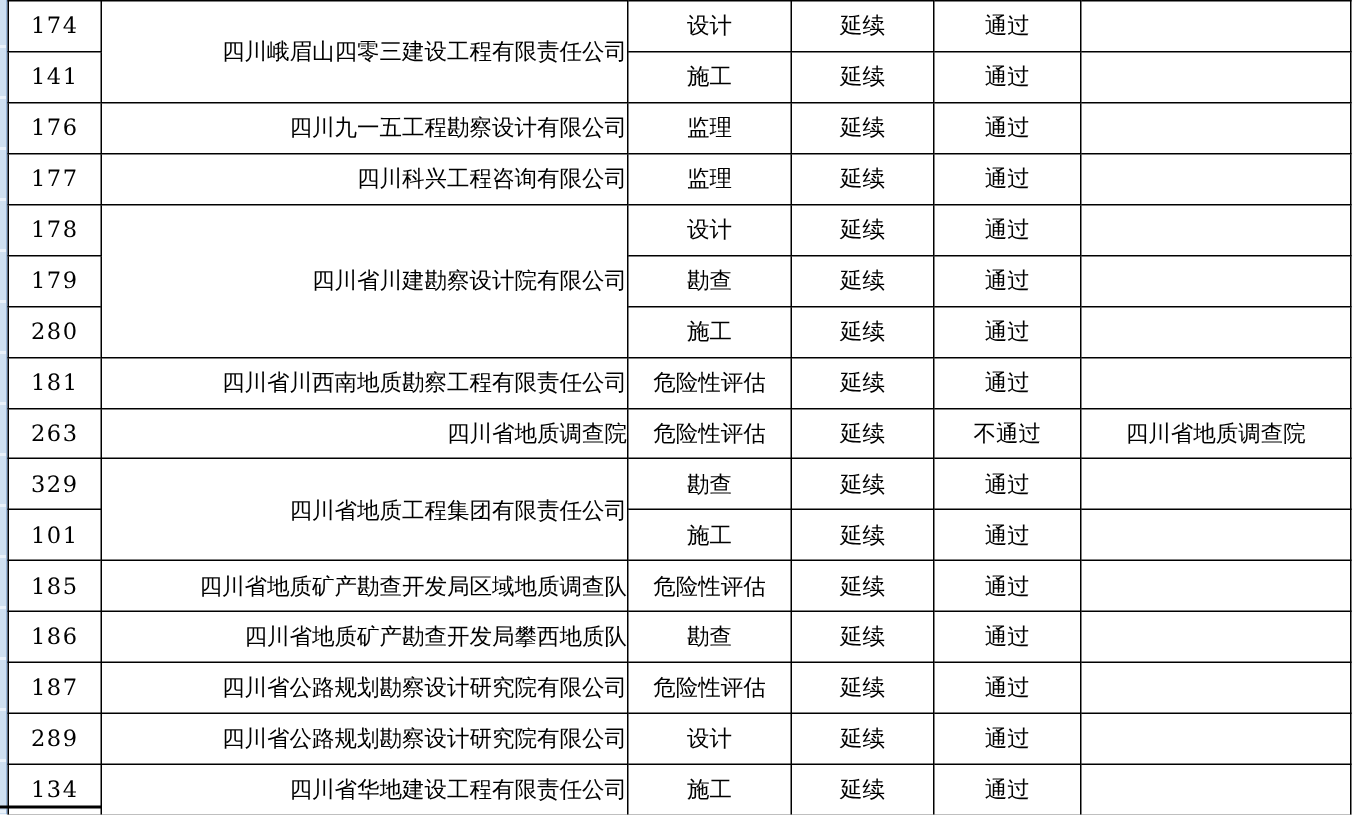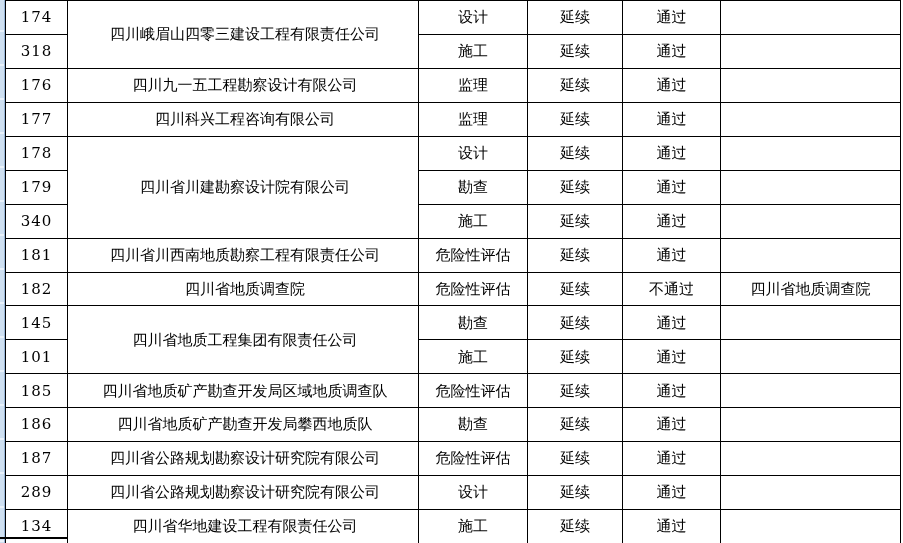--- a/index.html
+++ b/index.html
@@ -18,21 +18,21 @@
     position:absolute;left:5px;top:0;z-index:2;
     border-collapse:collapse;table-layout:fixed;width:895px;
   }
   #grid tr{height:33.94px;margin-left:28px;}
   #grid td{
     border:1px solid #000;padding:0;text-align:center;vertical-align:middle;
     font-size:15px;line-height:1.1;white-space:nowrap;overflow:hidden;
     background:#fff;
   }
   #grid td.cell-no{letter-spacing:1px;}
-  #grid td.cell-company{text-align:center;padding-left:4px;}
+  #grid td.cell-company{text-align:right;padding-left:4px;}
   
   #bottom-seg{
     position:absolute;left:0;top:537px;width:68px;height:2px;background:#000;z-index:3;
   }
 </style>
 </head>
 <body>
 
 <div id="left-strip">
     <div class="strip-tick" style="top: 30px;"></div>
@@ -65,21 +65,21 @@
   <tbody id="grid-body">
       <tr>
         <td class="cell-no">174</td>
         <td class="cell-company" rowspan="2">四川峨眉山四零三建设工程有限责任公司</td>
         <td class="cell-category">设计</td>
         <td class="cell-status">延续</td>
         <td class="cell-result">通过</td>
         <td class="cell-remark"></td>
       </tr>
       <tr>
-        <td class="cell-no">318</td>
+        <td class="cell-no">141</td>
         <td class="cell-category">施工</td>
         <td class="cell-status">延续</td>
         <td class="cell-result">通过</td>
         <td class="cell-remark"></td>
       </tr>
       <tr>
         <td class="cell-no">176</td>
         <td class="cell-company">四川九一五工程勘察设计有限公司</td>
         <td class="cell-category">监理</td>
         <td class="cell-status">延续</td>
@@ -103,44 +103,44 @@
         <td class="cell-remark"></td>
       </tr>
       <tr>
         <td class="cell-no">179</td>
         <td class="cell-category">勘查</td>
         <td class="cell-status">延续</td>
         <td class="cell-result">通过</td>
         <td class="cell-remark"></td>
       </tr>
       <tr>
-        <td class="cell-no">340</td>
+        <td class="cell-no">280</td>
         <td class="cell-category">施工</td>
         <td class="cell-status">延续</td>
         <td class="cell-result">通过</td>
         <td class="cell-remark"></td>
       </tr>
       <tr>
         <td class="cell-no">181</td>
         <td class="cell-company">四川省川西南地质勘察工程有限责任公司</td>
         <td class="cell-category">危险性评估</td>
         <td class="cell-status">延续</td>
         <td class="cell-result">通过</td>
         <td class="cell-remark"></td>
       </tr>
       <tr>
-        <td class="cell-no">182</td>
+        <td class="cell-no">263</td>
         <td class="cell-company">四川省地质调查院</td>
         <td class="cell-category">危险性评估</td>
         <td class="cell-status">延续</td>
         <td class="cell-result">不通过</td>
         <td class="cell-remark">四川省地质调查院</td>
       </tr>
       <tr>
-        <td class="cell-no">145</td>
+        <td class="cell-no">329</td>
         <td class="cell-company" rowspan="2">四川省地质工程集团有限责任公司</td>
         <td class="cell-category">勘查</td>
         <td class="cell-status">延续</td>
         <td class="cell-result">通过</td>
         <td class="cell-remark"></td>
       </tr>
       <tr>
         <td class="cell-no">101</td>
         <td class="cell-category">施工</td>
         <td class="cell-status">延续</td>

